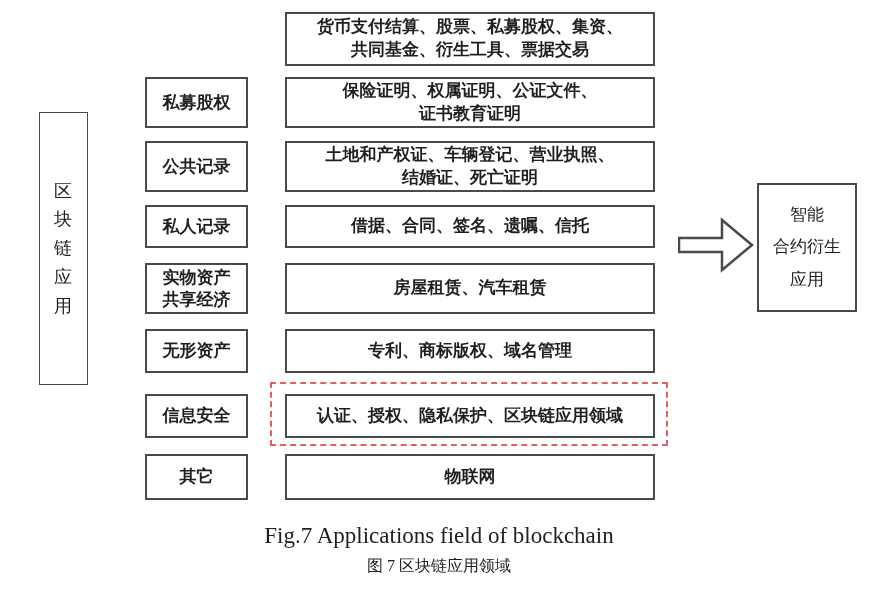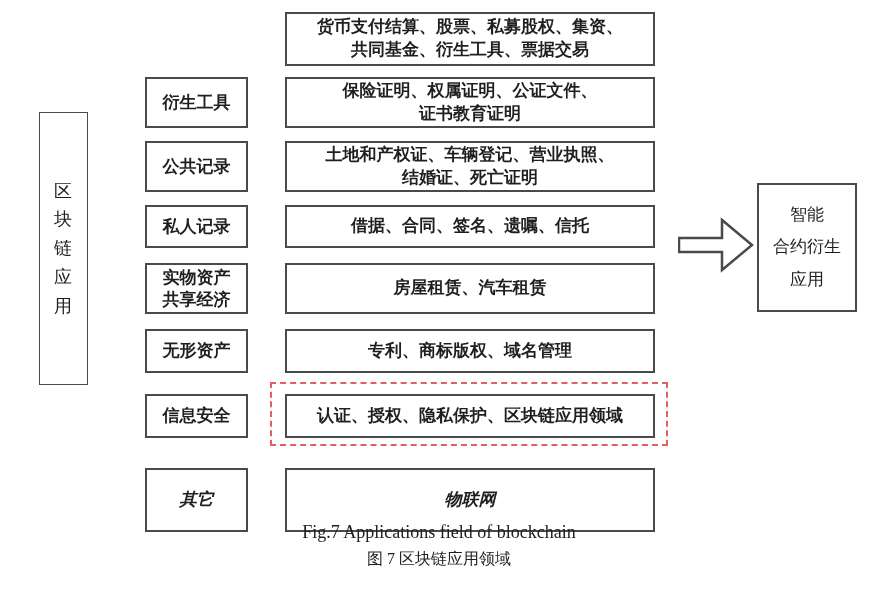--- a/index.html
+++ b/index.html
@@ -29,21 +29,21 @@
   }
   
   .row{position:absolute;left:0;width:878px;}
   .r0{top:12px;height:54px;}
   .r1{top:77px;height:51px;}
   .r2{top:141px;height:51px;}
   .r3{top:205px;height:43px;}
   .r4{top:263px;height:51px;}
   .r5{top:329px;height:44px;}
   .r6{top:394px;height:44px;}
-  .r7{top:468px;height:64px;font-style:italic;}
+  .r7{top:454px;height:46px;}
   .cat{
     left:145px;width:103px;height:100%;
     font-weight:bold;font-size:17px;line-height:1.25;
     white-space:pre-line;
   }
   .det{
     left:285px;width:370px;height:100%;
     font-weight:bold;font-size:17px;line-height:1.35;
     white-space:pre-line;
     padding:12px 6px;
@@ -64,42 +64,42 @@
   .right-box{
     left:757px;top:183px;width:100px;height:129px;
     font-size:17px;line-height:1.9;
     white-space:pre-line;
   }
   
   .caption{
     position:absolute;left:0;top:520px;width:878px;
     text-align:center;
   }
-  .caption-en{font-size:18px;line-height:1.4;}
+  .caption-en{font-size:23px;line-height:1.4;}
   .caption-zh{font-size:16px;line-height:1.5;margin-top:2px;}
 </style>
 </head>
 <body>
 
 <div class="canvas">
 
   <div class="box left-box">区
 块
 链
 应
 用</div>
 
   <div class="dashed"></div>
 
   <div class="row r0">
     <div class="box det">货币支付结算、股票、私募股权、集资、
 共同基金、衍生工具、票据交易</div>
   </div>
   <div class="row r1">
-    <div class="box cat">衍生工具</div>
+    <div class="box cat">私募股权</div>
     <div class="box det">保险证明、权属证明、公证文件、
 证书教育证明</div>
   </div>
   <div class="row r2">
     <div class="box cat">公共记录</div>
     <div class="box det">土地和产权证、车辆登记、营业执照、
 结婚证、死亡证明</div>
   </div>
   <div class="row r3">
     <div class="box cat">私人记录</div>

